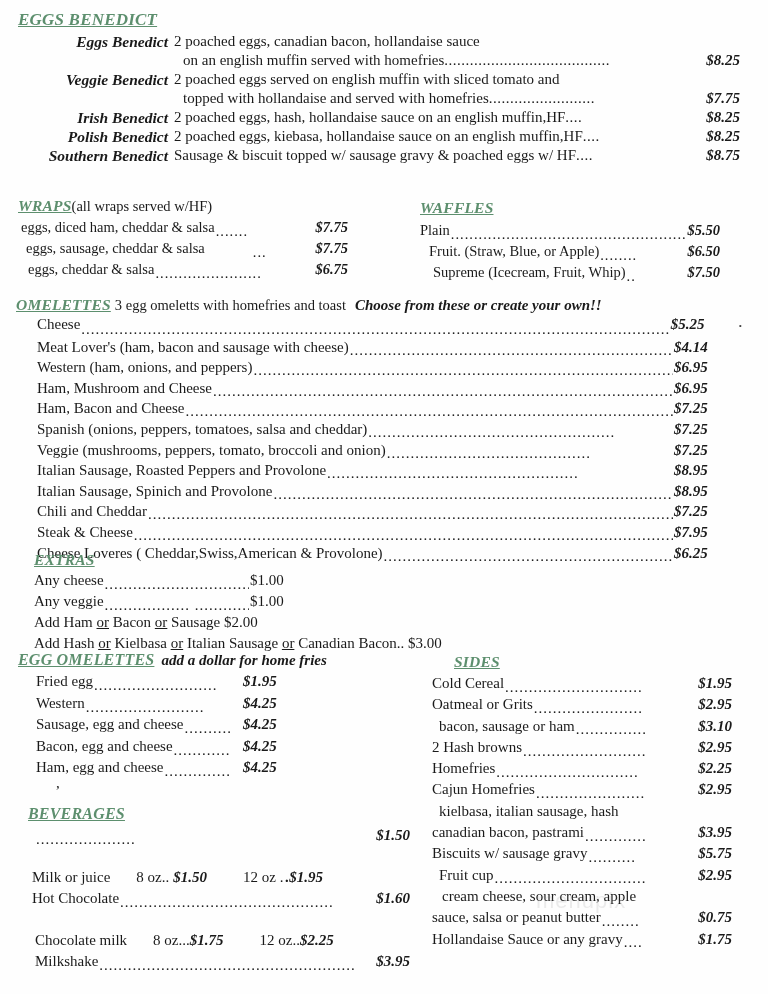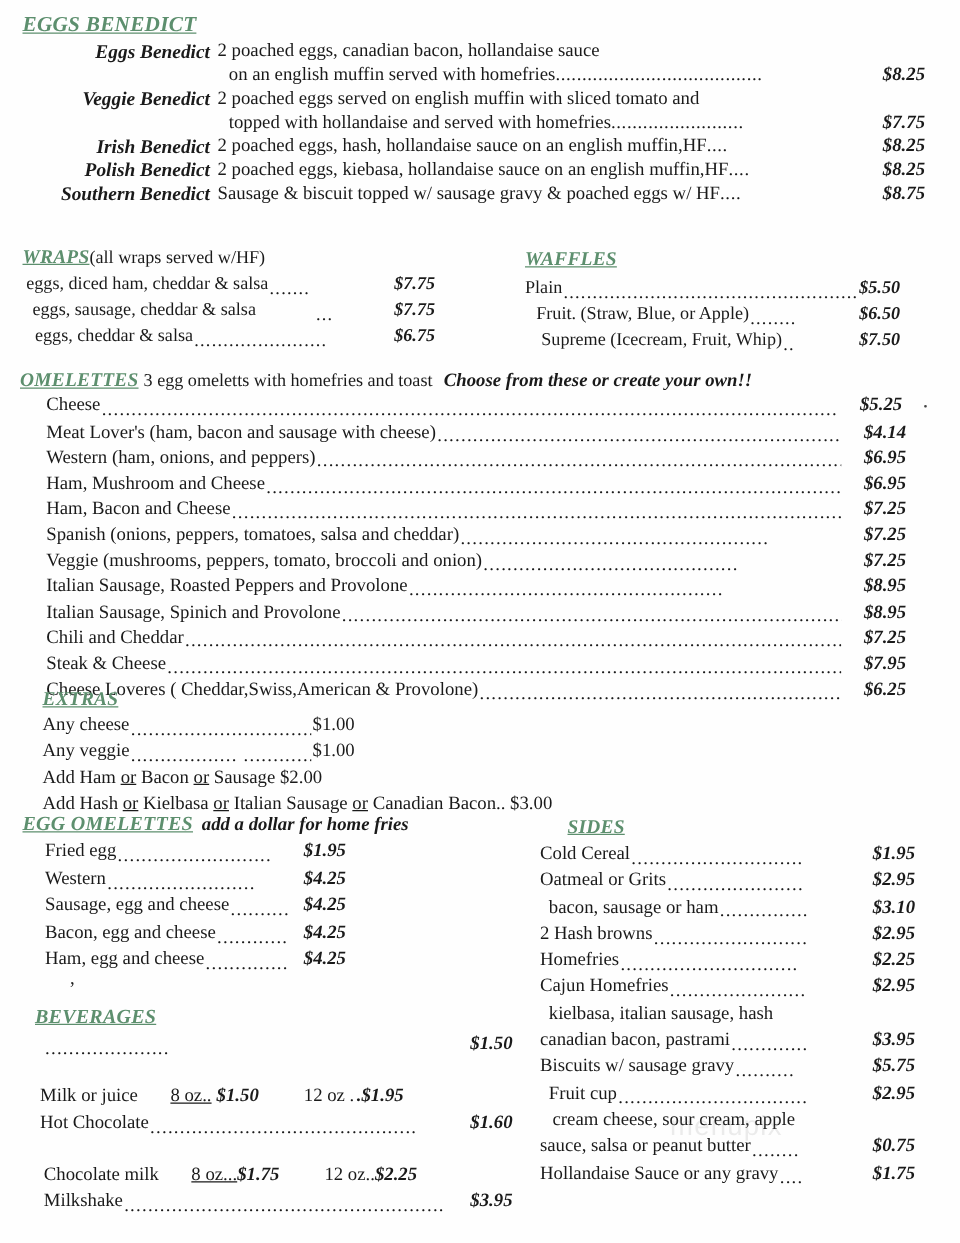--- a/index.html
+++ b/index.html
@@ -110,21 +110,21 @@
   #waffles .row.i1 { padding-left: 9px; }
   #waffles .row.i2 { padding-left: 13px; }
 
   
   #omelettes { left: 16px; top: 296px; width: 726px; }
   #omelettes .headline { display: flex; align-items: baseline; white-space: nowrap; }
   #omelettes .sec-head { font-size: 15.5px; }
   #omelettes .hnote { font-size: 14.5px; margin-left: 4px; }
   #omelettes .hnote2 { font-size: 15px; margin-left: 9px; font-style: italic; font-weight: bold; }
   #omelettes .rows { margin-top: 0px; font-size: 15px; line-height: 20.6px; padding-left: 21px; }
-  #omelettes .om-price { width: 68px; min-width: 68px; text-align: center; }
+  #omelettes .om-price { width: 68px; min-width: 68px; text-align: left; }
   .tiny-tick { font-size: 9px; vertical-align: super; color: #444; }
 
   
   #extras { left: 34px; top: 551px; width: 420px; }
   #extras .sec-head { font-size: 15.5px; }
   #extras .rows { margin-top: 1px; font-size: 15px; line-height: 21px; }
   #extras .row { padding-left: 0px; }
   #extras .ex-price { width: 54px; min-width: 54px; text-align: left; }
 
   
@@ -145,21 +145,21 @@
   #sides .plainline { white-space: nowrap; }
   #sides .plainline.i1 { padding-left: 7px; }
   #sides .plainline.i2 { padding-left: 10px; }
 
   
   #beverages { left: 20px; top: 805px; width: 390px; }
   #beverages .sec-head { font-size: 16px; margin-left: 8px; }
   #beverages .rows { margin-top: 2px; font-size: 15px; line-height: 21.5px; padding-left: 12px; }
   #beverages .row.i1 { padding-left: 3px; }
   #beverages .bev-2col { display: flex; align-items: baseline; white-space: nowrap; margin-top: 20px; }
-  #beverages .sz { margin-left: 26px; text-decoration: underline; }
+  #beverages .sz { margin-left: 26px; }
   #beverages .sz2 { margin-left: 36px; }
 
   
   .watermark {
     position: absolute;
     left: 536px; top: 888px;
     font-size: 22px;
     letter-spacing: 1px;
     color: rgba(150,150,150,0.18);
     font-family: "Liberation Sans", sans-serif;

